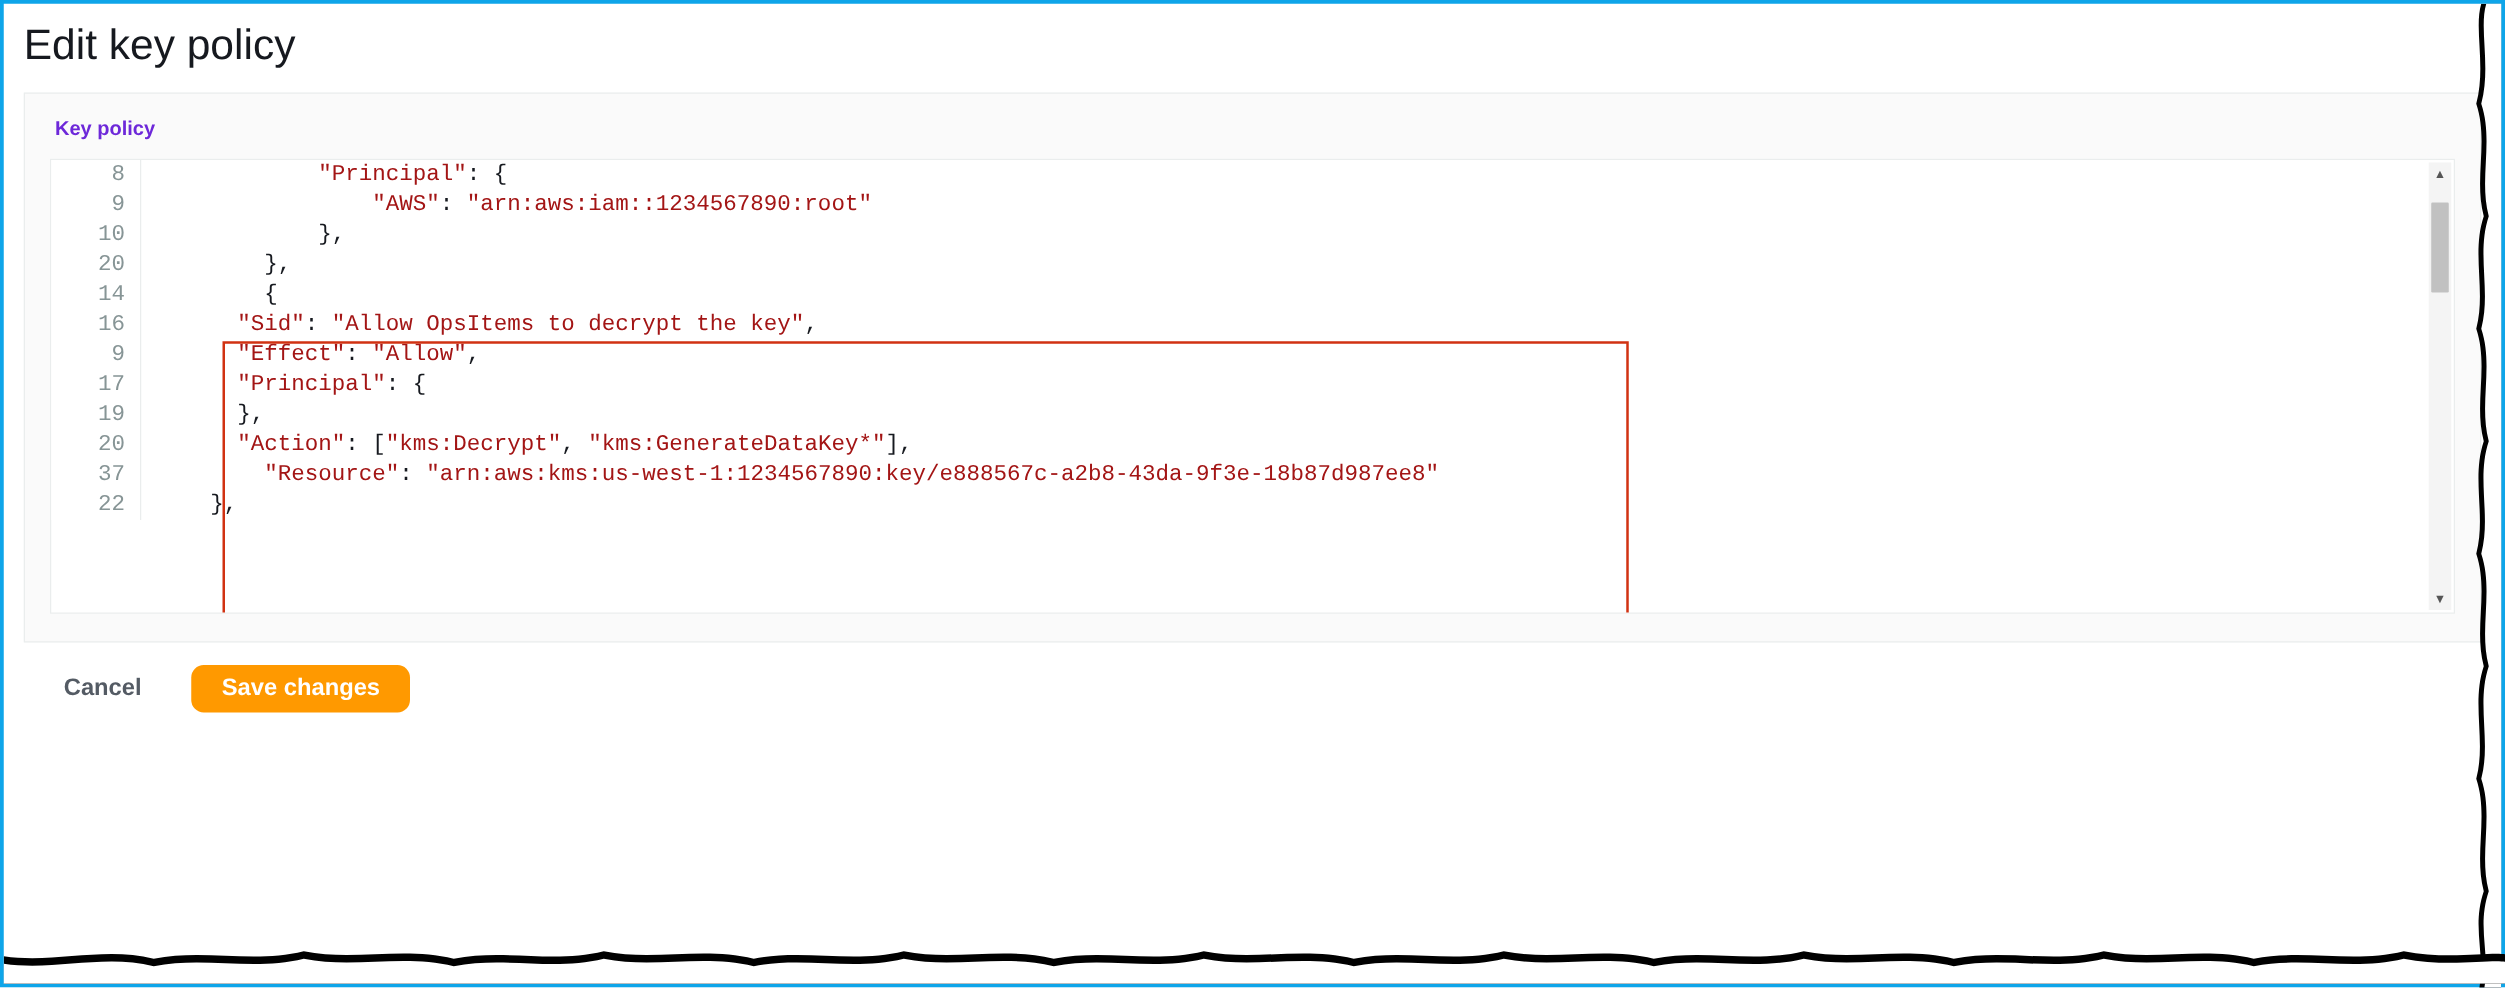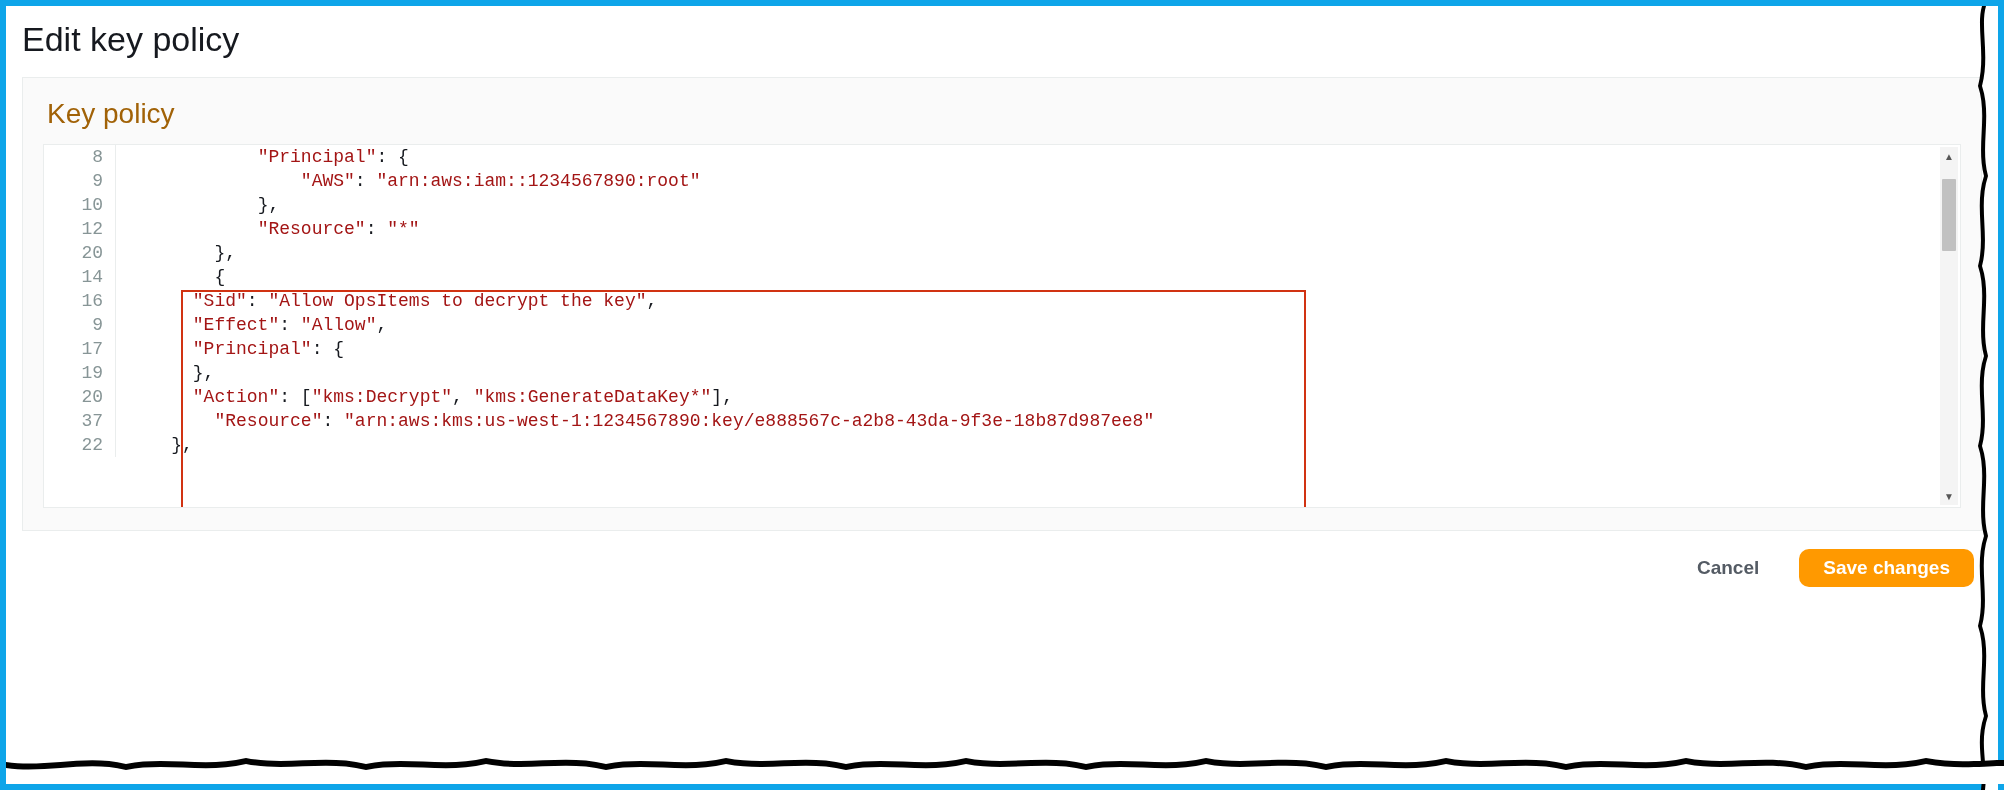--- a/index.html
+++ b/index.html
@@ -5,21 +5,21 @@
   * { box-sizing: border-box; margin: 0; padding: 0; }
   body {
     font-family: "Amazon Ember", "Helvetica Neue", Arial, sans-serif;
     background: #ffffff;
     color: #16191f;
     width: 2004px;
     height: 790px;
     overflow: hidden;
   }
   .page {
-    border: 6px solid #0ea5e9;
+    border: 3px solid #0ea5e9;
     width: 100%;
     height: 100%;
     display: flex;
     flex-direction: column;
     position: relative;
   }
   .page-title {
     font-size: 34px;
     font-weight: 400;
     padding: 14px 16px 10px 16px;
@@ -28,23 +28,23 @@
   .card {
     background: #fafafa;
     margin: 8px 16px 0 16px;
     border: 1px solid #eaeded;
     flex: none;
   }
   .card-header {
     padding: 20px 24px 14px 24px;
   }
   .card-title {
-    font-size: 28px;
-    font-weight: 400;
-    color: #a16207;
+    font-size: 16px;
+    font-weight: 700;
+    color: #6d28d9;
   }
   .editor-wrap {
     background: #ffffff;
     border: 1px solid #eaeded;
     margin: 0 20px 22px 20px;
     position: relative;
     height: 364px;
     overflow: hidden;
   }
   .editor {
@@ -108,21 +108,20 @@
     position: absolute;
     left: 2px;
     width: 14px;
     background: #c1c1c1;
     top: 32px;
     height: 72px;
     border-radius: 1px;
   }
   .button-row {
     display: flex;
-    justify-content: flex-end;
     gap: 16px;
     padding: 18px 24px 0 24px;
   }
   .btn {
     font-size: 19px;
     font-weight: 700;
     padding: 8px 24px;
     border-radius: 2px;
     cursor: pointer;
     border: none;
@@ -168,24 +167,20 @@
             <div class="gutter">8</div>
             <div class="code-cell">            <span class="tok-key">"Principal"</span><span class="tok-punc">: {</span></div>
           </div>
           <div class="code-row">
             <div class="gutter">9</div>
             <div class="code-cell">                <span class="tok-key">"AWS"</span><span class="tok-punc">: </span><span class="tok-str">"arn:aws:iam::1234567890:root"</span></div>
           </div>
           <div class="code-row">
             <div class="gutter">10</div>
             <div class="code-cell">            <span class="tok-punc">},</span></div>
-          </div>
-          <div class="code-row">
-            <div class="gutter">12</div>
-            <div class="code-cell">            <span class="tok-key">"Resource"</span><span class="tok-punc">: </span><span class="tok-str">"*"</span></div>
           </div>
           <div class="code-row">
             <div class="gutter">20</div>
             <div class="code-cell">        <span class="tok-punc">},</span></div>
           </div>
           <div class="code-row">
             <div class="gutter">14</div>
             <div class="code-cell">        <span class="tok-punc">{</span></div>
           </div>
           <div class="code-row">

